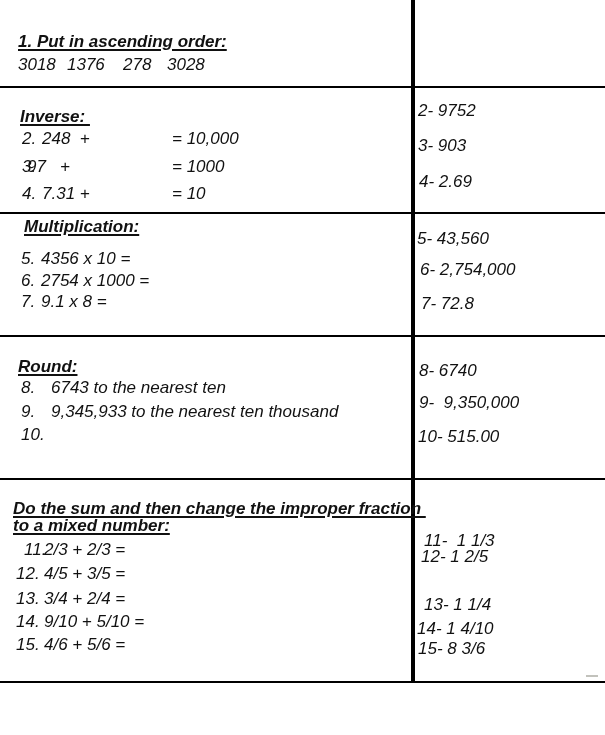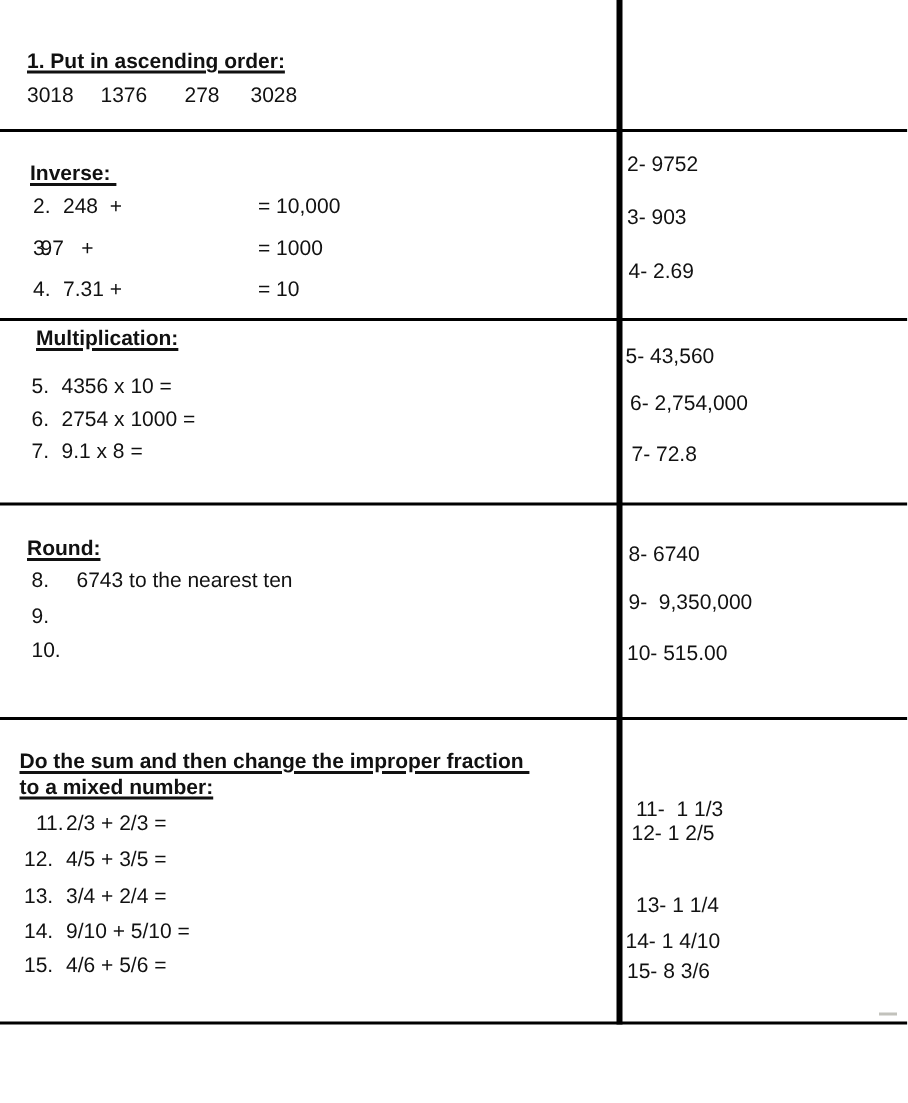--- a/index.html
+++ b/index.html
@@ -6,24 +6,25 @@
   .sheet {
     position: relative;
     width: 605px;
     height: 735px;
     background: #ffffff;
     overflow: hidden;
     font-family: "Liberation Sans", sans-serif;
   }
   .t {
     position: absolute;
-    font-size: 14px;
+    font-size: 17px;
     line-height: 1.15;
     color: #111111;
     white-space: pre;
+    font-style: italic;
   }
   .b { font-weight: 700; }
   .u {
     text-decoration: underline;
     text-decoration-thickness: 1.8px;
     text-underline-offset: 2px;
   }
   .hline {
     position: absolute;
     left: 0;
@@ -90,20 +91,21 @@
   <span class="t" style="left:21px; top:292px">7.</span>
   <span class="t" style="left:41px; top:292px">9.1 x 8 =</span>
   <span class="t" style="left:417px; top:229px">5- 43,560</span>
   <span class="t" style="left:420px; top:260px">6- 2,754,000</span>
   <span class="t" style="left:421px; top:294px">7- 72.8</span>
 
   <span class="t b u" style="left:18px; top:357px">Round:</span>
   <span class="t" style="left:21px; top:378px">8.</span>
   <span class="t" style="left:51px; top:378px">6743 to the nearest ten</span>
   <span class="t" style="left:21px; top:402px">9.</span>
+  <span class="t" style="left:51px; top:402px">9,345,933 to the nearest ten thousand</span>
   <span class="t" style="left:21px; top:425px">10.</span>
   <span class="t" style="left:419px; top:361px">8- 6740</span>
   <span class="t" style="left:419px; top:393px">9-  9,350,000</span>
   <span class="t" style="left:418px; top:427px">10- 515.00</span>
 
   <span class="t b u" style="left:13px; top:516px">to a mixed number:</span>
   <span class="t b u" style="left:13px; top:499px">Do the sum and then change the improper fraction </span>
   <span class="t" style="left:24px; top:540px">11.</span>
   <span class="t" style="left:44px; top:540px">2/3 + 2/3 =</span>
   <span class="t" style="left:16px; top:564px">12.</span>

